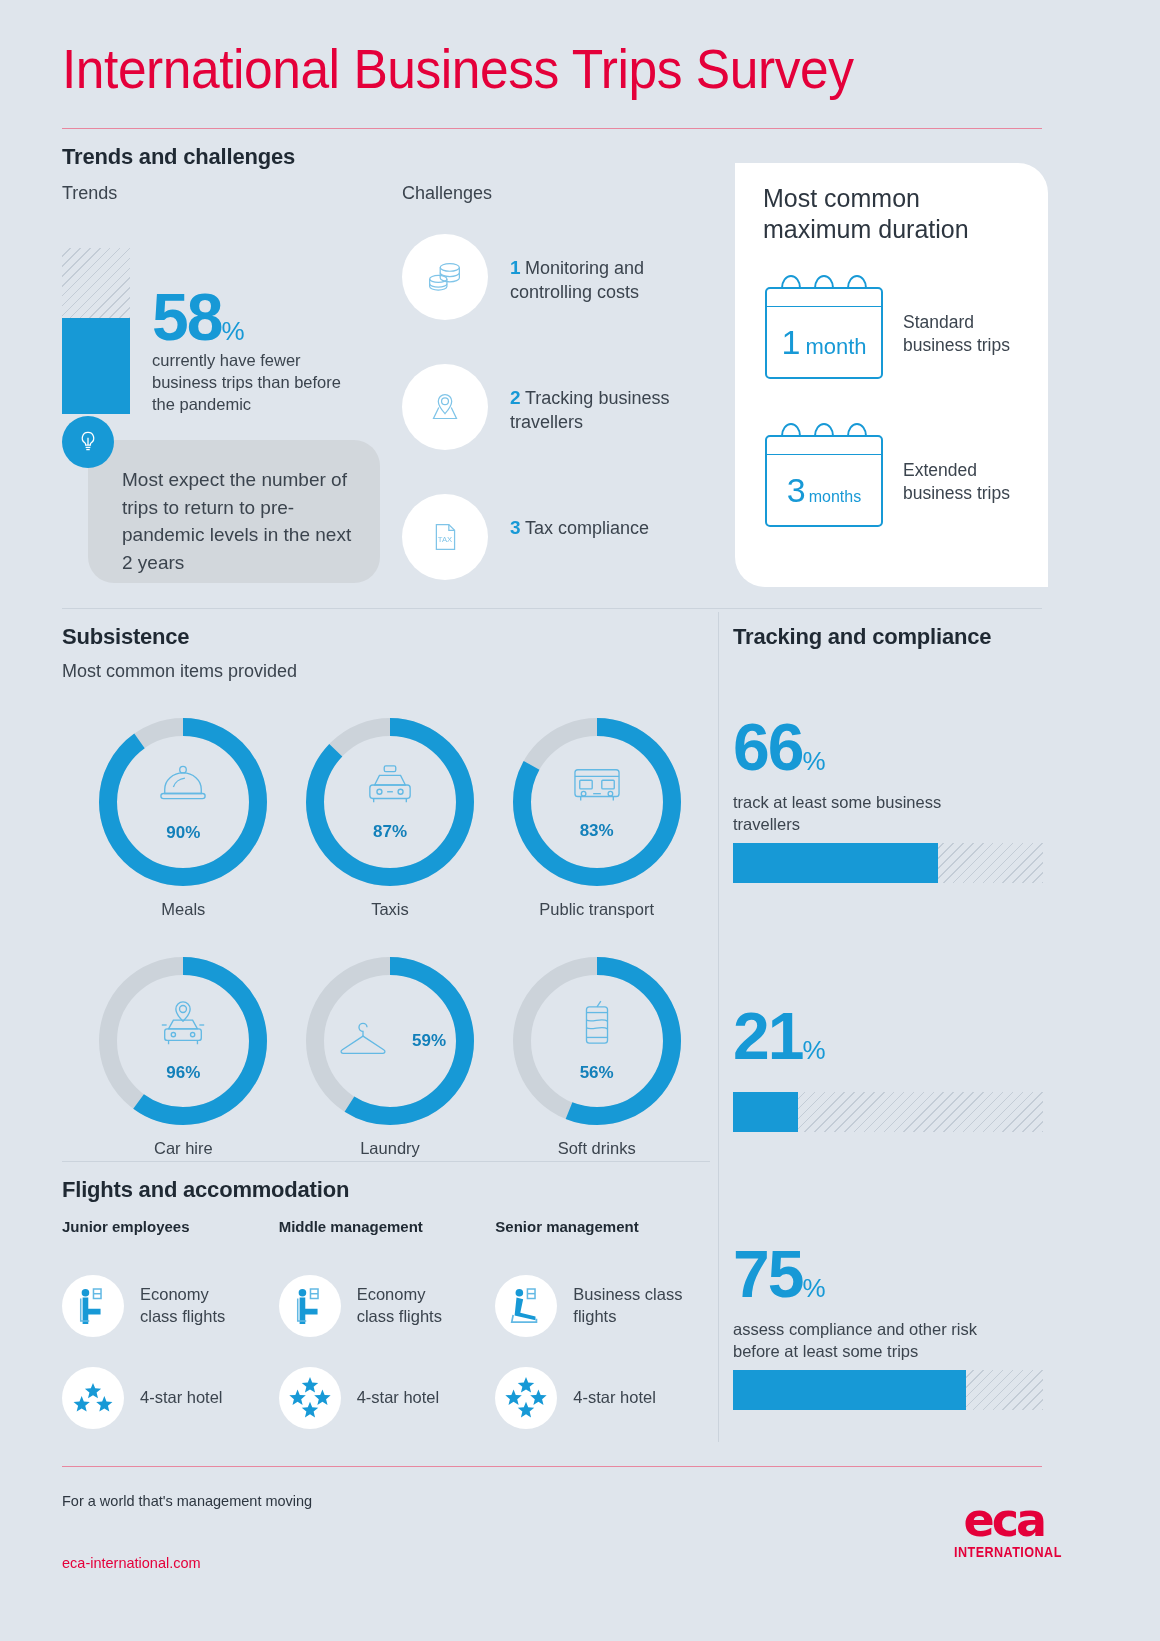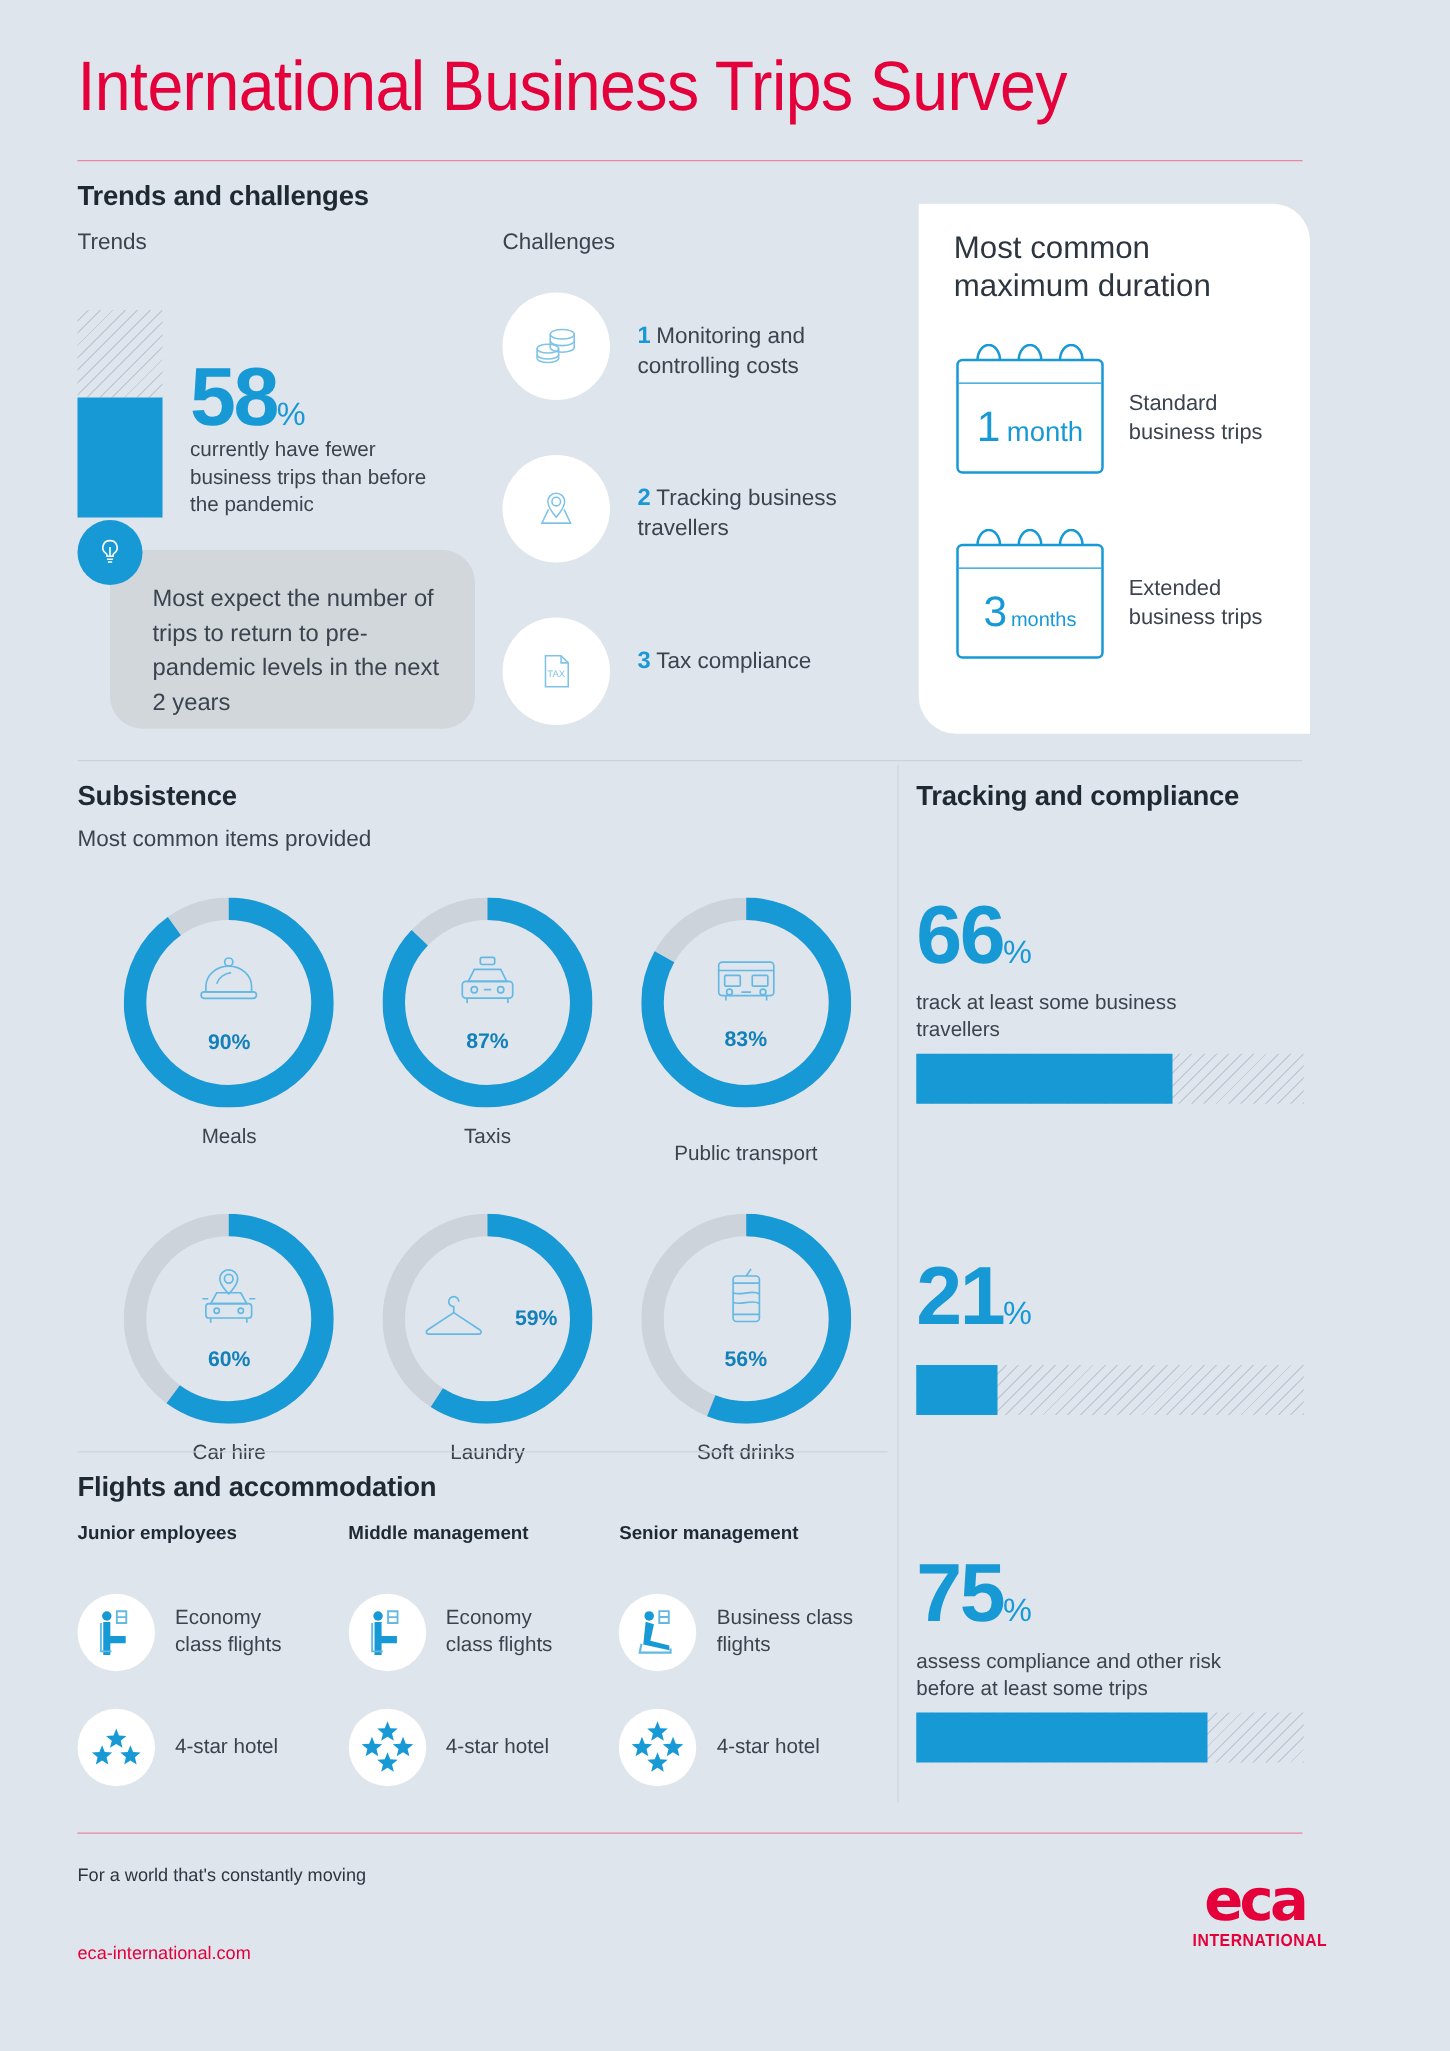--- a/index.html
+++ b/index.html
@@ -254,39 +254,39 @@
                 <line x1="8" y1="14" x2="54" y2="14"></line>
                 <rect x="13" y="18" width="13" height="9" rx="1"></rect>
                 <rect x="36" y="18" width="13" height="9" rx="1"></rect>
                 <circle cx="17" cy="32" r="2.4"></circle>
                 <circle cx="45" cy="32" r="2.4"></circle>
                 <line x1="27" y1="32" x2="35" y2="32"></line>
                 <path d="M14 35v4M48 35v4"></path>
               </svg></span>
             <span class="donut-label">83%</span>
           </div></div>
-        <div class="donut-cap" style="margin-top:28px;">Public transport</div>
+        <div class="donut-cap" style="margin-top:14px;">Public transport</div>
       </div>
       <div style="display: flex; flex-direction: column; align-items: center;">
         <div style="position:relative;width:168px;height:168px;"><svg width="168" height="168" style="transform:rotate(-90deg);">
             <circle cx="84" cy="84" r="75" fill="none" stroke="#ccd3da" stroke-width="18"></circle>
             <circle cx="84" cy="84" r="75" fill="none" stroke="#1799d6" stroke-width="18" stroke-dasharray="282.74333882308133 471.23889803846896"></circle>
           </svg><div style="position:absolute;inset:0;display:flex;flex-direction:column;align-items:center;justify-content:center;gap:8px;">
             <span><svg width="58" height="52" viewBox="0 0 60 54" fill="none" stroke="#63b9e4" stroke-width="1.4">
                 <path d="M30 3a7.4 7.4 0 0 0-7.4 7.4c0 5.4 7.4 12.6 7.4 12.6s7.4-7.2 7.4-12.6A7.4 7.4 0 0 0 30 3z"></path>
                 <circle cx="30" cy="10.4" r="3.6"></circle>
                 <path d="M20 22h20l5 9H15z"></path>
                 <rect x="11" y="31" width="38" height="12" rx="2.6"></rect>
                 <circle cx="20" cy="37" r="2.2"></circle>
                 <circle cx="40" cy="37" r="2.2"></circle>
                 <path d="M15 43v4M45 43v4"></path>
                 <line x1="8" y1="27" x2="13" y2="27"></line>
                 <line x1="47" y1="27" x2="52" y2="27"></line>
               </svg></span>
-            <span class="donut-label">60%</span>
+            <span class="donut-label">96%</span>
           </div></div>
         <div class="donut-cap" style="margin-top:14px;">Car hire</div>
       </div>
       <div style="display: flex; flex-direction: column; align-items: center;">
         <div style="position:relative;width:168px;height:168px;"><svg width="168" height="168" style="transform:rotate(-90deg);">
             <circle cx="84" cy="84" r="75" fill="none" stroke="#ccd3da" stroke-width="18"></circle>
             <circle cx="84" cy="84" r="75" fill="none" stroke="#1799d6" stroke-width="18" stroke-dasharray="278.03094984269666 471.23889803846896"></circle>
           </svg><div style="position:absolute;inset:0;display:flex;flex-direction:row;align-items:center;justify-content:center;gap:20px;">
             <span><svg width="58" height="44" viewBox="0 0 60 46" fill="none" stroke="#63b9e4" stroke-width="1.4">
                 <path d="M30 20v-5a4.2 4.2 0 1 1 4.2-4.2"></path>
@@ -424,21 +424,21 @@
               <polygon points="23.0,27.0 25.3,32.8 31.6,33.2 26.8,37.2 28.3,43.3 23.0,40.0 17.7,43.3 19.2,37.2 14.4,33.2 20.7,32.8" fill="#1799d6"></polygon>
             </svg>
           </div>
           <div class="body-txt" style="width:110px;">4-star hotel</div>
         </div>
       </div>
     </div>
 
   <div class="rule-red abs" style="top:1466px;"></div>
 
-  <div class="footer-txt abs" style="left:62px; top:1493px;">For a world that's constantly moving</div>
+  <div class="footer-txt abs" style="left:62px; top:1493px;">For a world that's management moving</div>
   <a class="footer-link abs" href="#" style="left:62px; top:1515px; text-decoration:none;margin-top:40px;">eca-international.com</a>
 
   <div class="abs" style="left:944px; top:1502px; width:100px; text-align:right;">
     <div class="logo-eca">eca</div>
     <div class="logo-sub" style="margin-top:5px;">INTERNATIONAL</div>
   </div>
 
 </div>
 
 </body></html>

